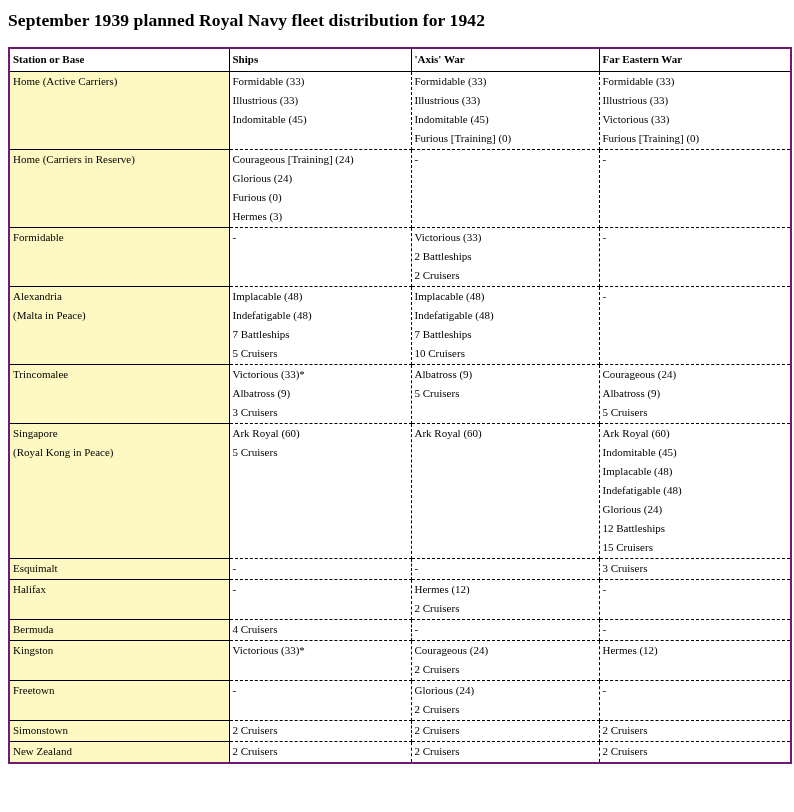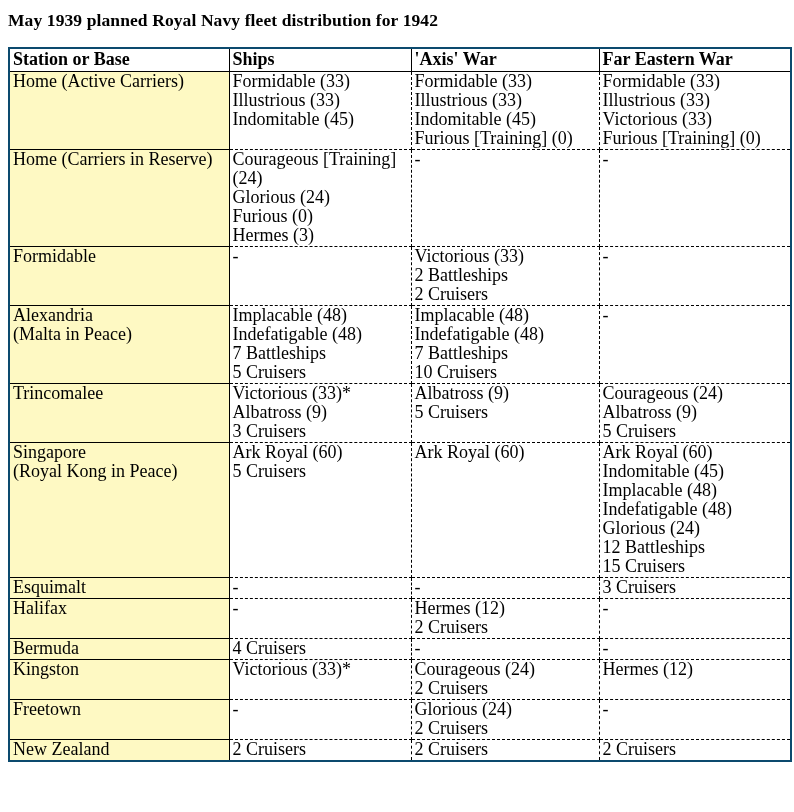--- a/index.html
+++ b/index.html
@@ -17,23 +17,23 @@
   .page-title {
     font-size: 17.5px;
     font-weight: bold;
     margin: 2px 0 16px 0;
     letter-spacing: 0.1px;
   }
   table.fleet-table {
     border-collapse: collapse;
     table-layout: fixed;
     width: 782px;
-    font-size: 18px;
+    font-size: 11px;
     line-height: 19px;
-    border: 2px solid #0c4a6e;
+    border: 2px solid #701a75;
   }
   table.fleet-table th,
   table.fleet-table td {
     vertical-align: top;
     text-align: left;
     font-weight: normal;
     padding: 0 4px 1px 3px;
     overflow: hidden;
   }
   
@@ -54,21 +54,21 @@
   table.fleet-table tbody td.data-cell {
     border: 1px dashed #000000;
     white-space: pre-line;
     background: #ffffff;
     font-family: Liberation Serif, serif;
   }
 </style>
 </head>
 <body>
 
-<h1 class="page-title">May 1939 planned Royal Navy fleet distribution for 1942</h1>
+<h1 class="page-title">September 1939 planned Royal Navy fleet distribution for 1942</h1>
 
 <table class="fleet-table">
   <colgroup>
     <col style="width:220px">
     <col style="width:182px">
     <col style="width:188px">
     <col style="width:192px">
   </colgroup>
   <thead>
     <tr>
@@ -175,19 +175,25 @@
       <td class="data-cell">Hermes (12)</td>
     </tr>
     <tr>
       <th class="station-cell">Freetown</th>
       <td class="data-cell">-</td>
       <td class="data-cell">Glorious (24)
 2 Cruisers</td>
       <td class="data-cell">-</td>
     </tr>
     <tr>
+      <th class="station-cell">Simonstown</th>
+      <td class="data-cell">2 Cruisers</td>
+      <td class="data-cell">2 Cruisers</td>
+      <td class="data-cell">2 Cruisers</td>
+    </tr>
+    <tr>
       <th class="station-cell">New Zealand</th>
       <td class="data-cell">2 Cruisers</td>
       <td class="data-cell">2 Cruisers</td>
       <td class="data-cell">2 Cruisers</td>
     </tr>
   </tbody>
 </table>
 
 </body></html>

